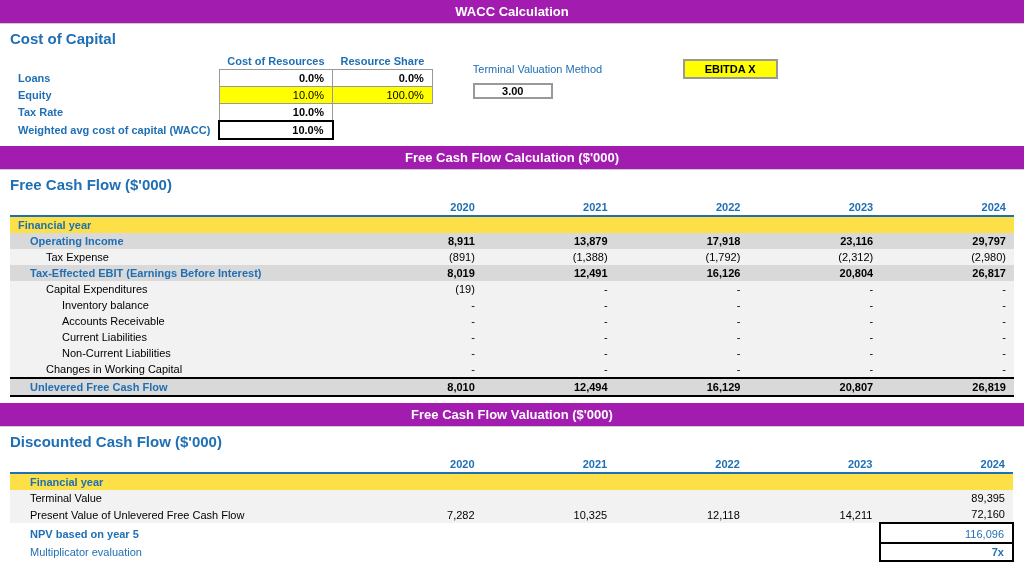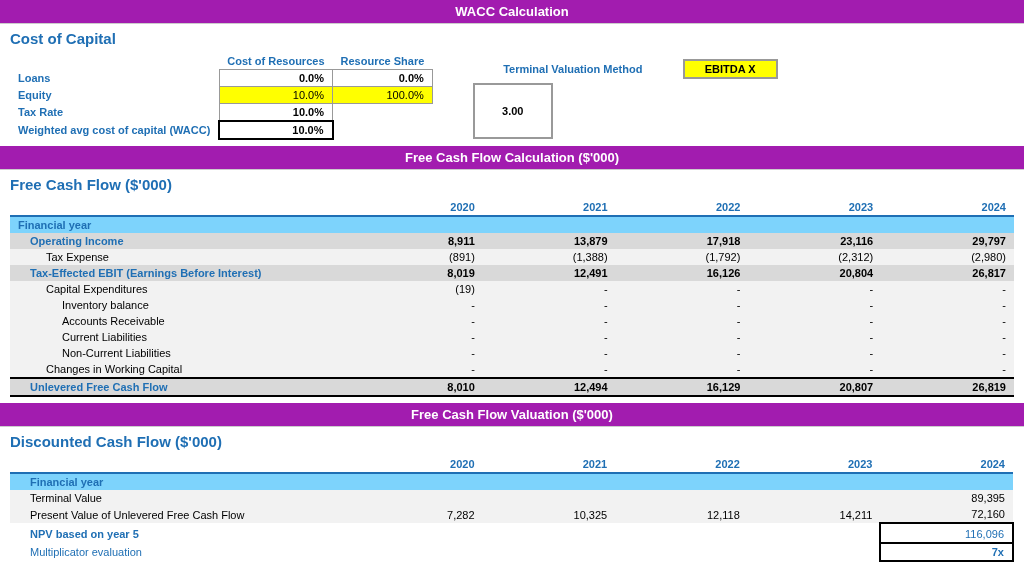--- a/index.html
+++ b/index.html
@@ -91,38 +91,38 @@
       margin-top: 6px;
     }
 
     .wacc-right-row {
       display: flex;
       align-items: center;
       gap: 10px;
     }
 
     .wacc-right-label {
-      font-weight: bold;
+      font-weight: normal;
       color: #1f6fb4;
       min-width: 200px;
-      text-align: center;
+      text-align: left;
     }
 
     .wacc-right-value {
       border: 2px solid #999;
       padding: 2px 20px;
       background: #ffff00;
       font-weight: bold;
       text-align: center;
       min-width: 80px;
     }
 
     .wacc-right-value2 {
       border: 2px solid #999;
-      padding: 20px 20px;
+      padding: 0 20px;
       background: #fff;
       font-weight: bold;
       text-align: center;
       min-width: 80px;
     }
 
     
     .fcf-section {
       padding: 4px 10px 6px 10px;
     }
@@ -157,21 +157,21 @@
 
     .row-gray td {
       background: #d9d9d9;
     }
 
     .row-light td {
       background: #f2f2f2;
     }
 
     .row-white td {
-      background: #7dd3fc;
+      background: #fde047;
     }
 
     .row-total td {
       font-weight: bold;
       border-top: 2px solid #000;
       border-bottom: 2px solid #000;
       background: #d9d9d9;
     }
 
     .indent1 { padding-left: 20px !important; }

